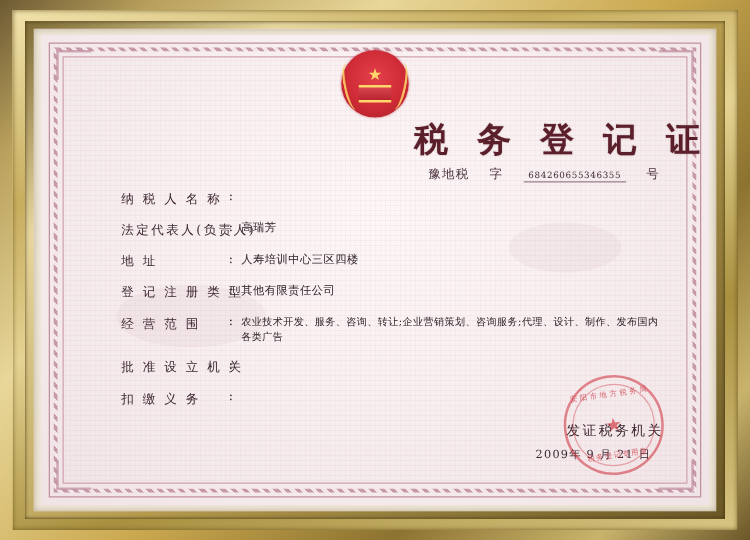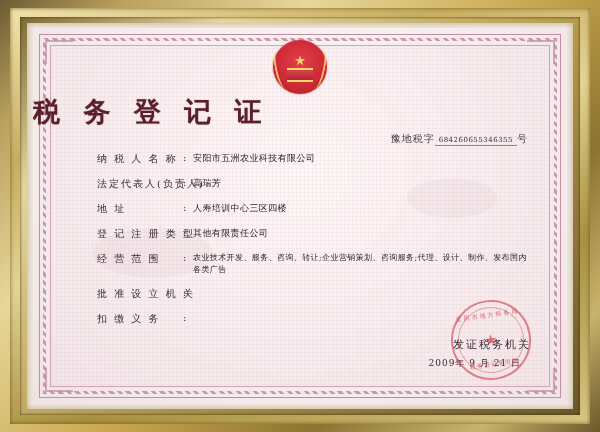--- a/index.html
+++ b/index.html
@@ -129,37 +129,37 @@
     border-radius: 50%;
   }
   .emblem .wheat-l { left: 2px; transform: rotate(-12deg); }
   .emblem .wheat-r { right: 2px; transform: rotate(12deg) scaleX(-1); }
 
   
   .title {
     position: absolute;
     left: 0; right: 0;
     top: 66px;
-    text-align: left;
+    text-align: right;
     font-family: "DejaVu Serif", "Liberation Serif", serif;
     font-size: 27px;
     letter-spacing: 7px;
     color: #5a1f2a;
     font-weight: bold;
     text-shadow: 0 0 1px rgba(90,30,40,.5);
   }
 
   
   .serial {
     position: absolute;
     right: 40px;
     top: 104px;
     display: flex;
     align-items: flex-end;
-    gap: 0;
+    gap: 16px;
     color: #4b3340;
     font-size: 9px;
     font-family: "DejaVu Serif", "Liberation Serif", serif;
     text-align: center;
   }
   .serial .lbl { font-size: 10px; letter-spacing: 1px; }
   .serial .num {
     font-size: 7px;
     letter-spacing: .5px;
     border-bottom: 1px solid #9a7f8c;
@@ -313,21 +313,20 @@
       <span class="lbl">豫地税</span>
       <span class="lbl">字</span>
       <span class="num">684260655346355</span>
       <span class="unit">号</span>
     </div>
 
     <div class="fields">
       <div class="field">
         <span class="label">纳 税 人 名 称</span>
         <span class="colon">:</span>
-        <span class="value">安阳市五洲农业科技有限公司</span>
       </div>
       <div class="field">
         <span class="label">法定代表人(负责人)</span>
         <span class="colon">:</span>
         <span class="value">高瑞芳</span>
       </div>
       <div class="field">
         <span class="label">地           址</span>
         <span class="colon">:</span>
         <span class="value">人寿培训中心三区四楼</span>

